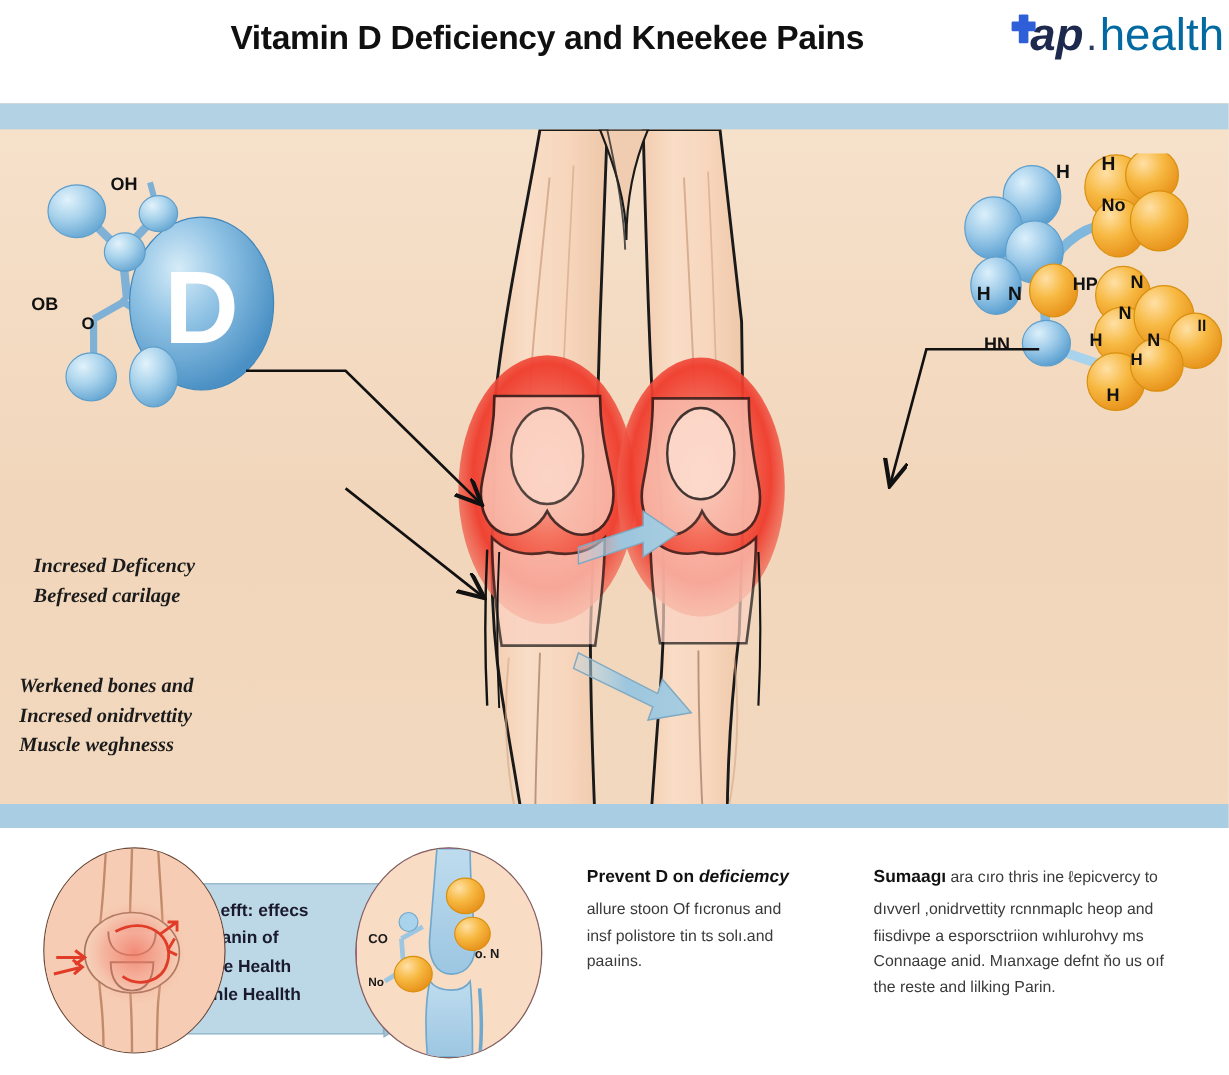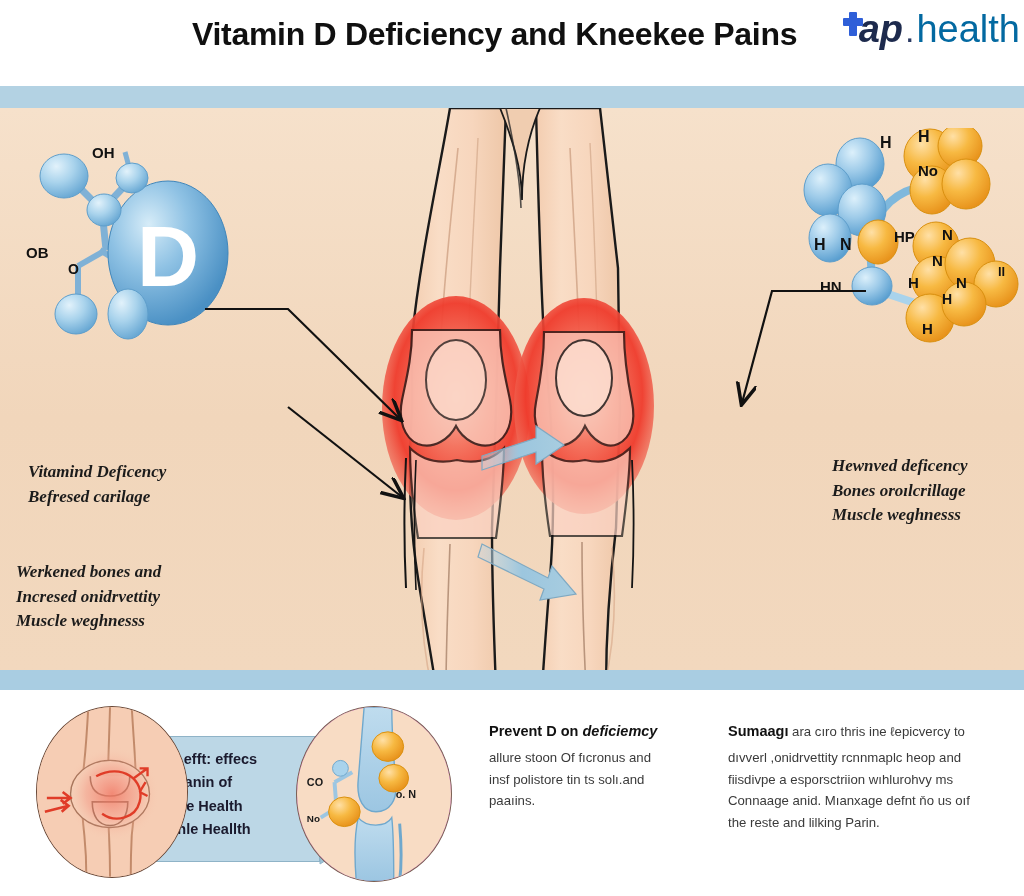--- a/index.html
+++ b/index.html
@@ -7,21 +7,21 @@
   html,body{ width:1024px; height:896px; background:#ffffff;
              font-family:"Liberation Sans", sans-serif; overflow:hidden; }
 
   .page{ position:relative; width:1024px; height:896px; background:#fff; }
 
   
   .header{ position:relative; height:86px; background:#ffffff; }
   .title{
     position:absolute; left:192px; top:16px; width:640px;
     font-family:"Liberation Sans", sans-serif;
-    font-weight:bold; font-size:32px; color:#101010;
+    font-weight:bold; font-size:28px; color:#101010;
     letter-spacing:-0.3px; white-space:nowrap;
   }
   .logo{
     position:absolute; right:4px; top:6px;
     display:flex; align-items:baseline; white-space:nowrap;
   }
   .logo-cross{ position:relative; width:20px; height:36px; }
   .logo-cross::before{
     content:""; position:absolute; left:6px; top:6px;
     width:8px; height:24px; background:#2f5fd8; border-radius:1px;
@@ -311,35 +311,30 @@
         <path d="M215,282 L310,282" fill="none" stroke="#111" stroke-width="2" marker-end="url(#ah)"></path>
         <path d="M212,363 L308,363" fill="none" stroke="#111" stroke-width="2" marker-end="url(#ah)"></path>
         <path d="M196,403 L318,403" fill="none" stroke="#111" stroke-width="2" marker-end="url(#ah)"></path>
         
         <path d="M816,276 L728,276" fill="none" stroke="#111" stroke-width="2" marker-end="url(#ah)"></path>
         <path d="M816,320 L728,320" fill="none" stroke="#111" stroke-width="2" marker-end="url(#ah)"></path>
       </path>
         </svg>
 
       <div class="ann left ann-l1">
-        <div>Vitamind Deficency</div>
+        <div>Incresed Deficency</div>
         <div>Befresed carilage</div>
       </div>
 
       <div class="ann left ann-l2">
         <div>Werkened bones and</div>
         <div>Incresed onidrvettity</div>
         <div>Muscle weghnesss</div>
       </div>
 
-      <div class="ann right ann-r1">
-        <div>Hewnved deficency</div>
-        <div>Bones oroılcrillage</div>
-        <div>Muscle weghnesss</div>
-      </div>
 
     </div>
     <div class="panel-band-bot"></div>
   </div>
 
   <div class="bottom">
 
     <div class="blue-banner"></div>
     <svg style="position:absolute;left:110px;top:40px;width:232px;height:140px" viewBox="0 0 232 140">
       <path d="M22,6 L22,34 L0,20 Z" fill="#9fc3d7" stroke="#8fb3c7" stroke-width="1"></path>

